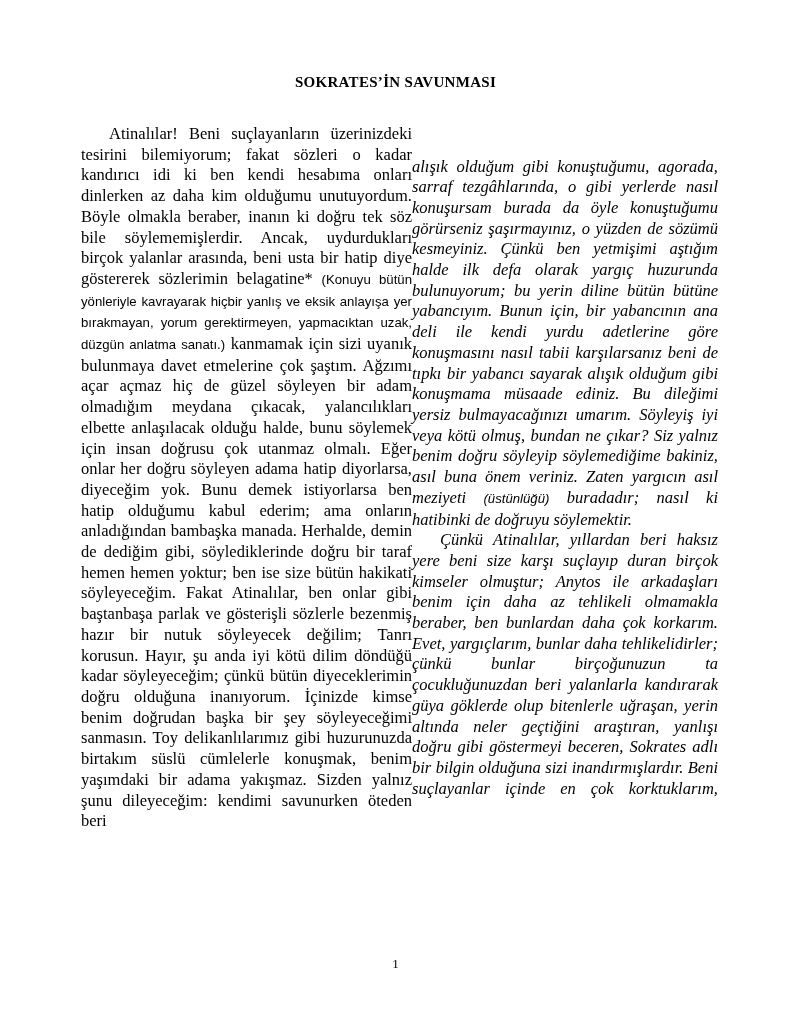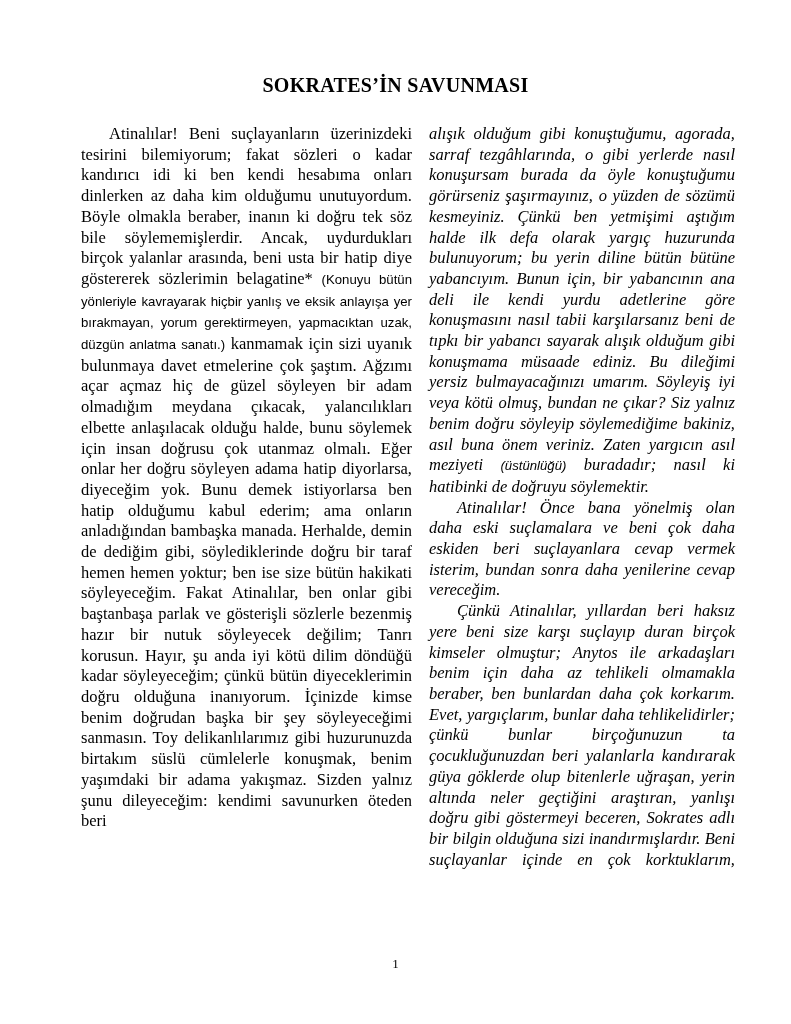--- a/index.html
+++ b/index.html
@@ -16,30 +16,30 @@
     color: #000000;
   }
   .doc-title {
     position: absolute;
     top: 74px;
     left: 0;
     right: 0;
     text-align: center;
     font-family: "Liberation Serif", serif;
     font-weight: bold;
-    font-size: 20px;
+    font-size: 15px;
     letter-spacing: 0.3px;
     color: #000000;
   }
   .text-block {
     position: absolute;
     left: 81px;
     top: 124px;
     display: flex;
-    gap: 17px;
+    align-items: center;
   }
   .col {
     display: block;
   }
   .col-left  { width: 331px; }
   .col-right { width: 306px; font-style: italic; }
   .para {
     margin: 0;
     font-family: "Liberation Serif", serif;
     font-size: 16.5px;
@@ -73,19 +73,18 @@
 
 <div class="page">
   <div class="doc-title">SOKRATES’İN SAVUNMASI</div>
 
   <div class="text-block">
     <div class="col col-left">
         <p class="para indent jlast"><span class="seg-body">Atinalılar! Beni suçlayanların üzerinizdeki tesirini bilemiyorum; fakat sözleri o kadar kandırıcı idi ki ben kendi hesabıma onları dinlerken az daha kim olduğumu unutuyordum. Böyle olmakla beraber, inanın ki doğru tek söz bile söylememişlerdir. Ancak, uydurdukları birçok yalanlar arasında, beni usta bir hatip diye göstererek sözlerimin belagatine* </span><span class="seg-note">(Konuyu bütün yönleriyle kavrayarak hiçbir yanlış ve eksik anlayışa yer bırakmayan, yorum gerektirmeyen, yapmacıktan uzak, düzgün anlatma sanatı.)</span><span class="seg-body"> kanmamak için sizi uyanık bulunmaya davet etmelerine çok şaştım. Ağzımı açar açmaz hiç de güzel söyleyen bir adam olmadığım meydana çıkacak, yalancılıkları elbette anlaşılacak olduğu halde, bunu söylemek için insan doğrusu çok utanmaz olmalı. Eğer onlar her doğru söyleyen adama hatip diyorlarsa, diyeceğim yok. Bunu demek istiyorlarsa ben hatip olduğumu kabul ederim; ama onların anladığından bambaşka manada. Herhalde, demin de dediğim gibi, söylediklerinde doğru bir taraf hemen hemen yoktur; ben ise size bütün hakikati söyleyeceğim. Fakat Atinalılar, ben onlar gibi baştanbaşa parlak ve gösterişli sözlerle bezenmiş hazır bir nutuk söyleyecek değilim; Tanrı korusun. Hayır, şu anda iyi kötü dilim döndüğü kadar söyleyeceğim; çünkü bütün diyeceklerimin doğru olduğuna inanıyorum. İçinizde kimse benim doğrudan başka bir şey söyleyeceğimi sanmasın. Toy delikanlılarımız gibi huzurunuzda birtakım süslü cümlelerle konuşmak, benim yaşımdaki bir adama yakışmaz. Sizden yalnız şunu dileyeceğim: kendimi savunurken öteden beri</span></p>
       </div>
     <div class="col col-right">
         <p class="para"><span class="seg-body">alışık olduğum gibi konuştuğumu, agorada, sarraf tezgâhlarında, o gibi yerlerde nasıl konuşursam burada da öyle konuştuğumu görürseniz şaşırmayınız, o yüzden de sözümü kesmeyiniz. Çünkü ben yetmişimi aştığım halde ilk defa olarak yargıç huzurunda bulunuyorum; bu yerin diline bütün bütüne yabancıyım. Bunun için, bir yabancının ana deli ile kendi yurdu adetlerine göre konuşmasını nasıl tabii karşılarsanız beni de tıpkı bir yabancı sayarak alışık olduğum gibi konuşmama müsaade ediniz. Bu dileğimi yersiz bulmayacağınızı umarım. Söyleyiş iyi veya kötü olmuş, bundan ne çıkar? Siz yalnız benim doğru söyleyip söylemediğime bakiniz, asıl buna önem veriniz. Zaten yargıcın asıl meziyeti </span><span class="seg-note">(üstünlüğü)</span><span class="seg-body"> buradadır; nasıl ki hatibinki de doğruyu söylemektir.</span></p>
-        <p class="para indent"><span class="seg-body">Atinalılar! Önce bana yönelmiş olan daha eski suçlamalara ve beni çok daha eskiden beri suçlayanlara cevap vermek isterim, bundan sonra daha yenilerine cevap vereceğim.</span></p>
         <p class="para indent jlast"><span class="seg-body">Çünkü Atinalılar, yıllardan beri haksız yere beni size karşı suçlayıp duran birçok kimseler olmuştur; Anytos ile arkadaşları benim için daha az tehlikeli olmamakla beraber, ben bunlardan daha çok korkarım. Evet, yargıçlarım, bunlar daha tehlikelidirler; çünkü bunlar birçoğunuzun ta çocukluğunuzdan beri yalanlarla kandırarak güya göklerde olup bitenlerle uğraşan, yerin altında neler geçtiğini araştıran, yanlışı doğru gibi göstermeyi beceren, Sokrates adlı bir bilgin olduğuna sizi inandırmışlardır. Beni suçlayanlar içinde en çok korktuklarım,</span></p>
       </div>
   </div>
 
   <div class="page-number">1</div>
 </div>
 
 </body></html>

